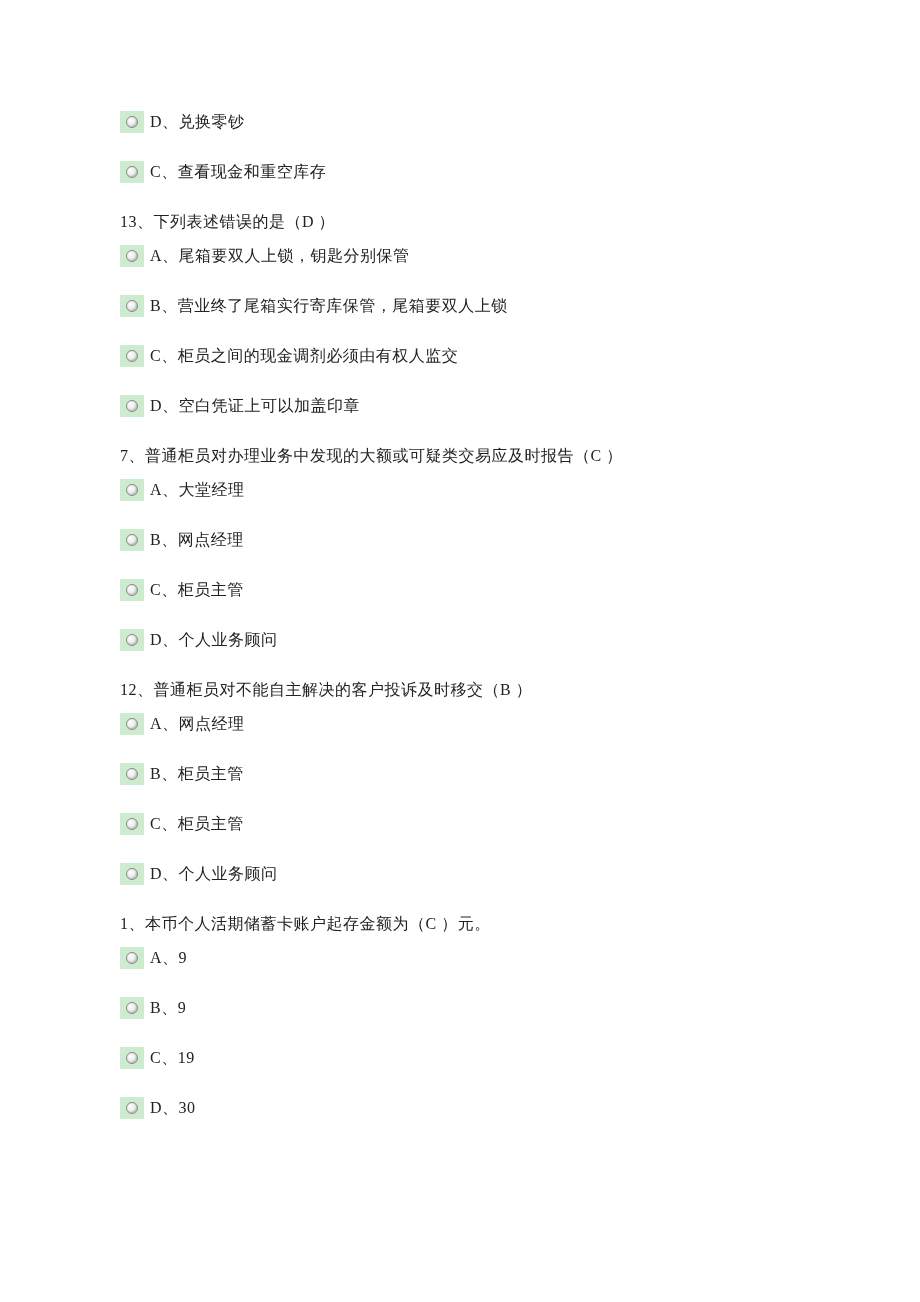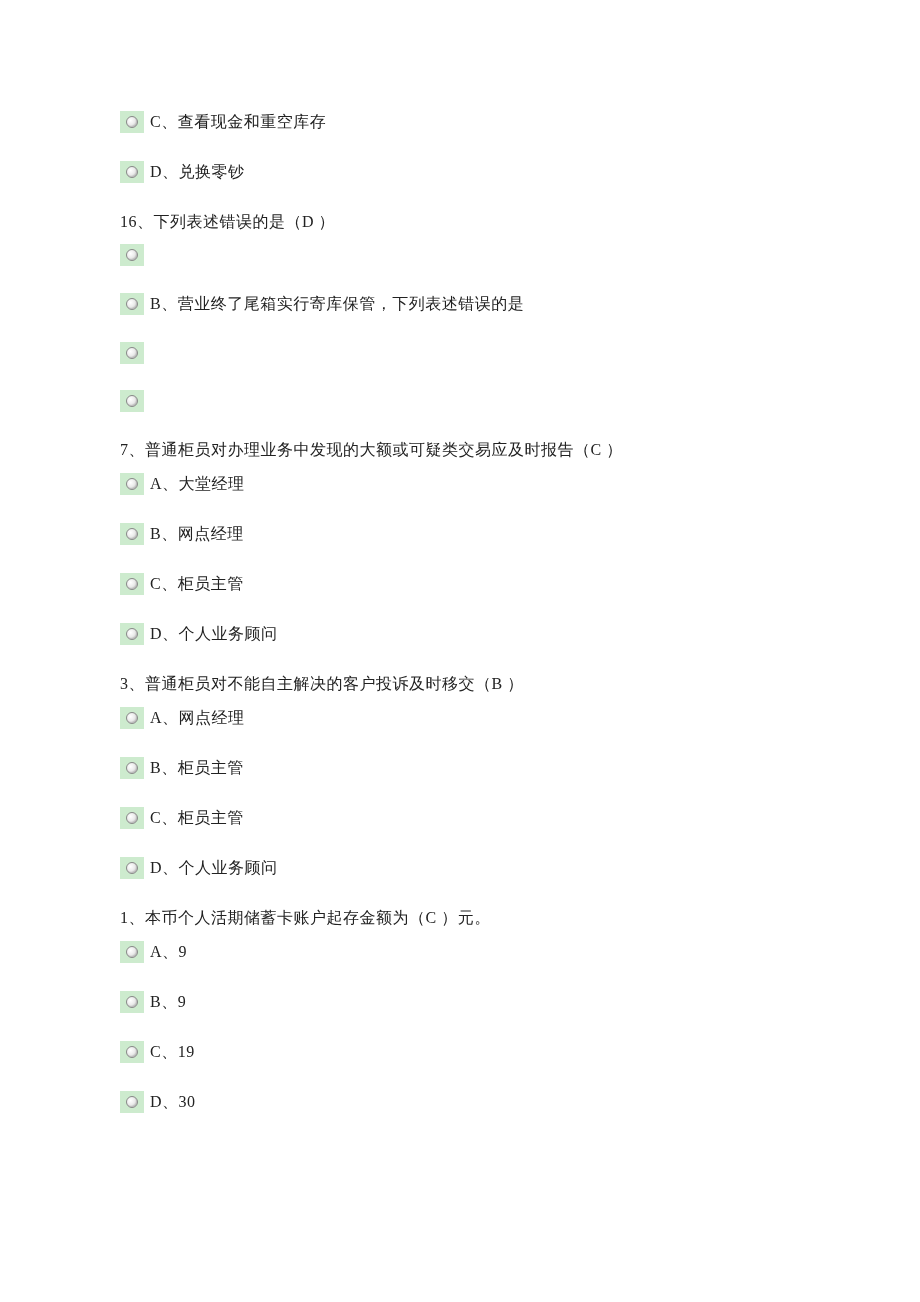--- a/index.html
+++ b/index.html
@@ -46,53 +46,56 @@
     .orphan-options { margin-bottom: 0; }
   </style>
 </head>
 <body>
 
 <div class="orphan-options">
   <div class="option-row">
     <div class="radio-box">
         <div class="radio-circle"></div>
       </div>
-    <span class="option-text">C、查看现金和重空库存</span>
+    <span class="option-text">D、兑换零钞</span>
   </div>
   <div class="option-row">
     <div class="radio-box">
         <div class="radio-circle"></div>
       </div>
-    <span class="option-text">D、兑换零钞</span>
+    <span class="option-text">C、查看现金和重空库存</span>
   </div>
 </div>
 
 <div class="question">
-  <span>16、下列表述错误的是（D ）</span>
+  <span>13、下列表述错误的是（D ）</span>
 </div>
 <div class="option-row">
   <div class="radio-box">
       <div class="radio-circle"></div>
     </div>
+  <span class="option-text">A、尾箱要双人上锁，钥匙分别保管</span>
 </div>
 <div class="option-row">
   <div class="radio-box">
       <div class="radio-circle"></div>
     </div>
-  <span class="option-text">B、营业终了尾箱实行寄库保管，下列表述错误的是</span>
+  <span class="option-text">B、营业终了尾箱实行寄库保管，尾箱要双人上锁</span>
 </div>
 <div class="option-row">
   <div class="radio-box">
       <div class="radio-circle"></div>
     </div>
+  <span class="option-text">C、柜员之间的现金调剂必须由有权人监交</span>
 </div>
 <div class="option-row">
   <div class="radio-box">
       <div class="radio-circle"></div>
     </div>
+  <span class="option-text">D、空白凭证上可以加盖印章</span>
 </div>
 
 <div class="question">
   <span>7、普通柜员对办理业务中发现的大额或可疑类交易应及时报告（C ）</span>
 </div>
 <div class="option-row">
   <div class="radio-box">
       <div class="radio-circle"></div>
     </div>
   <span class="option-text">A、大堂经理</span>
@@ -110,21 +113,21 @@
   <span class="option-text">C、柜员主管</span>
 </div>
 <div class="option-row">
   <div class="radio-box">
       <div class="radio-circle"></div>
     </div>
   <span class="option-text">D、个人业务顾问</span>
 </div>
 
 <div class="question">
-  <span>3、普通柜员对不能自主解决的客户投诉及时移交（B ）</span>
+  <span>12、普通柜员对不能自主解决的客户投诉及时移交（B ）</span>
 </div>
 <div class="option-row">
   <div class="radio-box">
       <div class="radio-circle"></div>
     </div>
   <span class="option-text">A、网点经理</span>
 </div>
 <div class="option-row">
   <div class="radio-box">
       <div class="radio-circle"></div>

